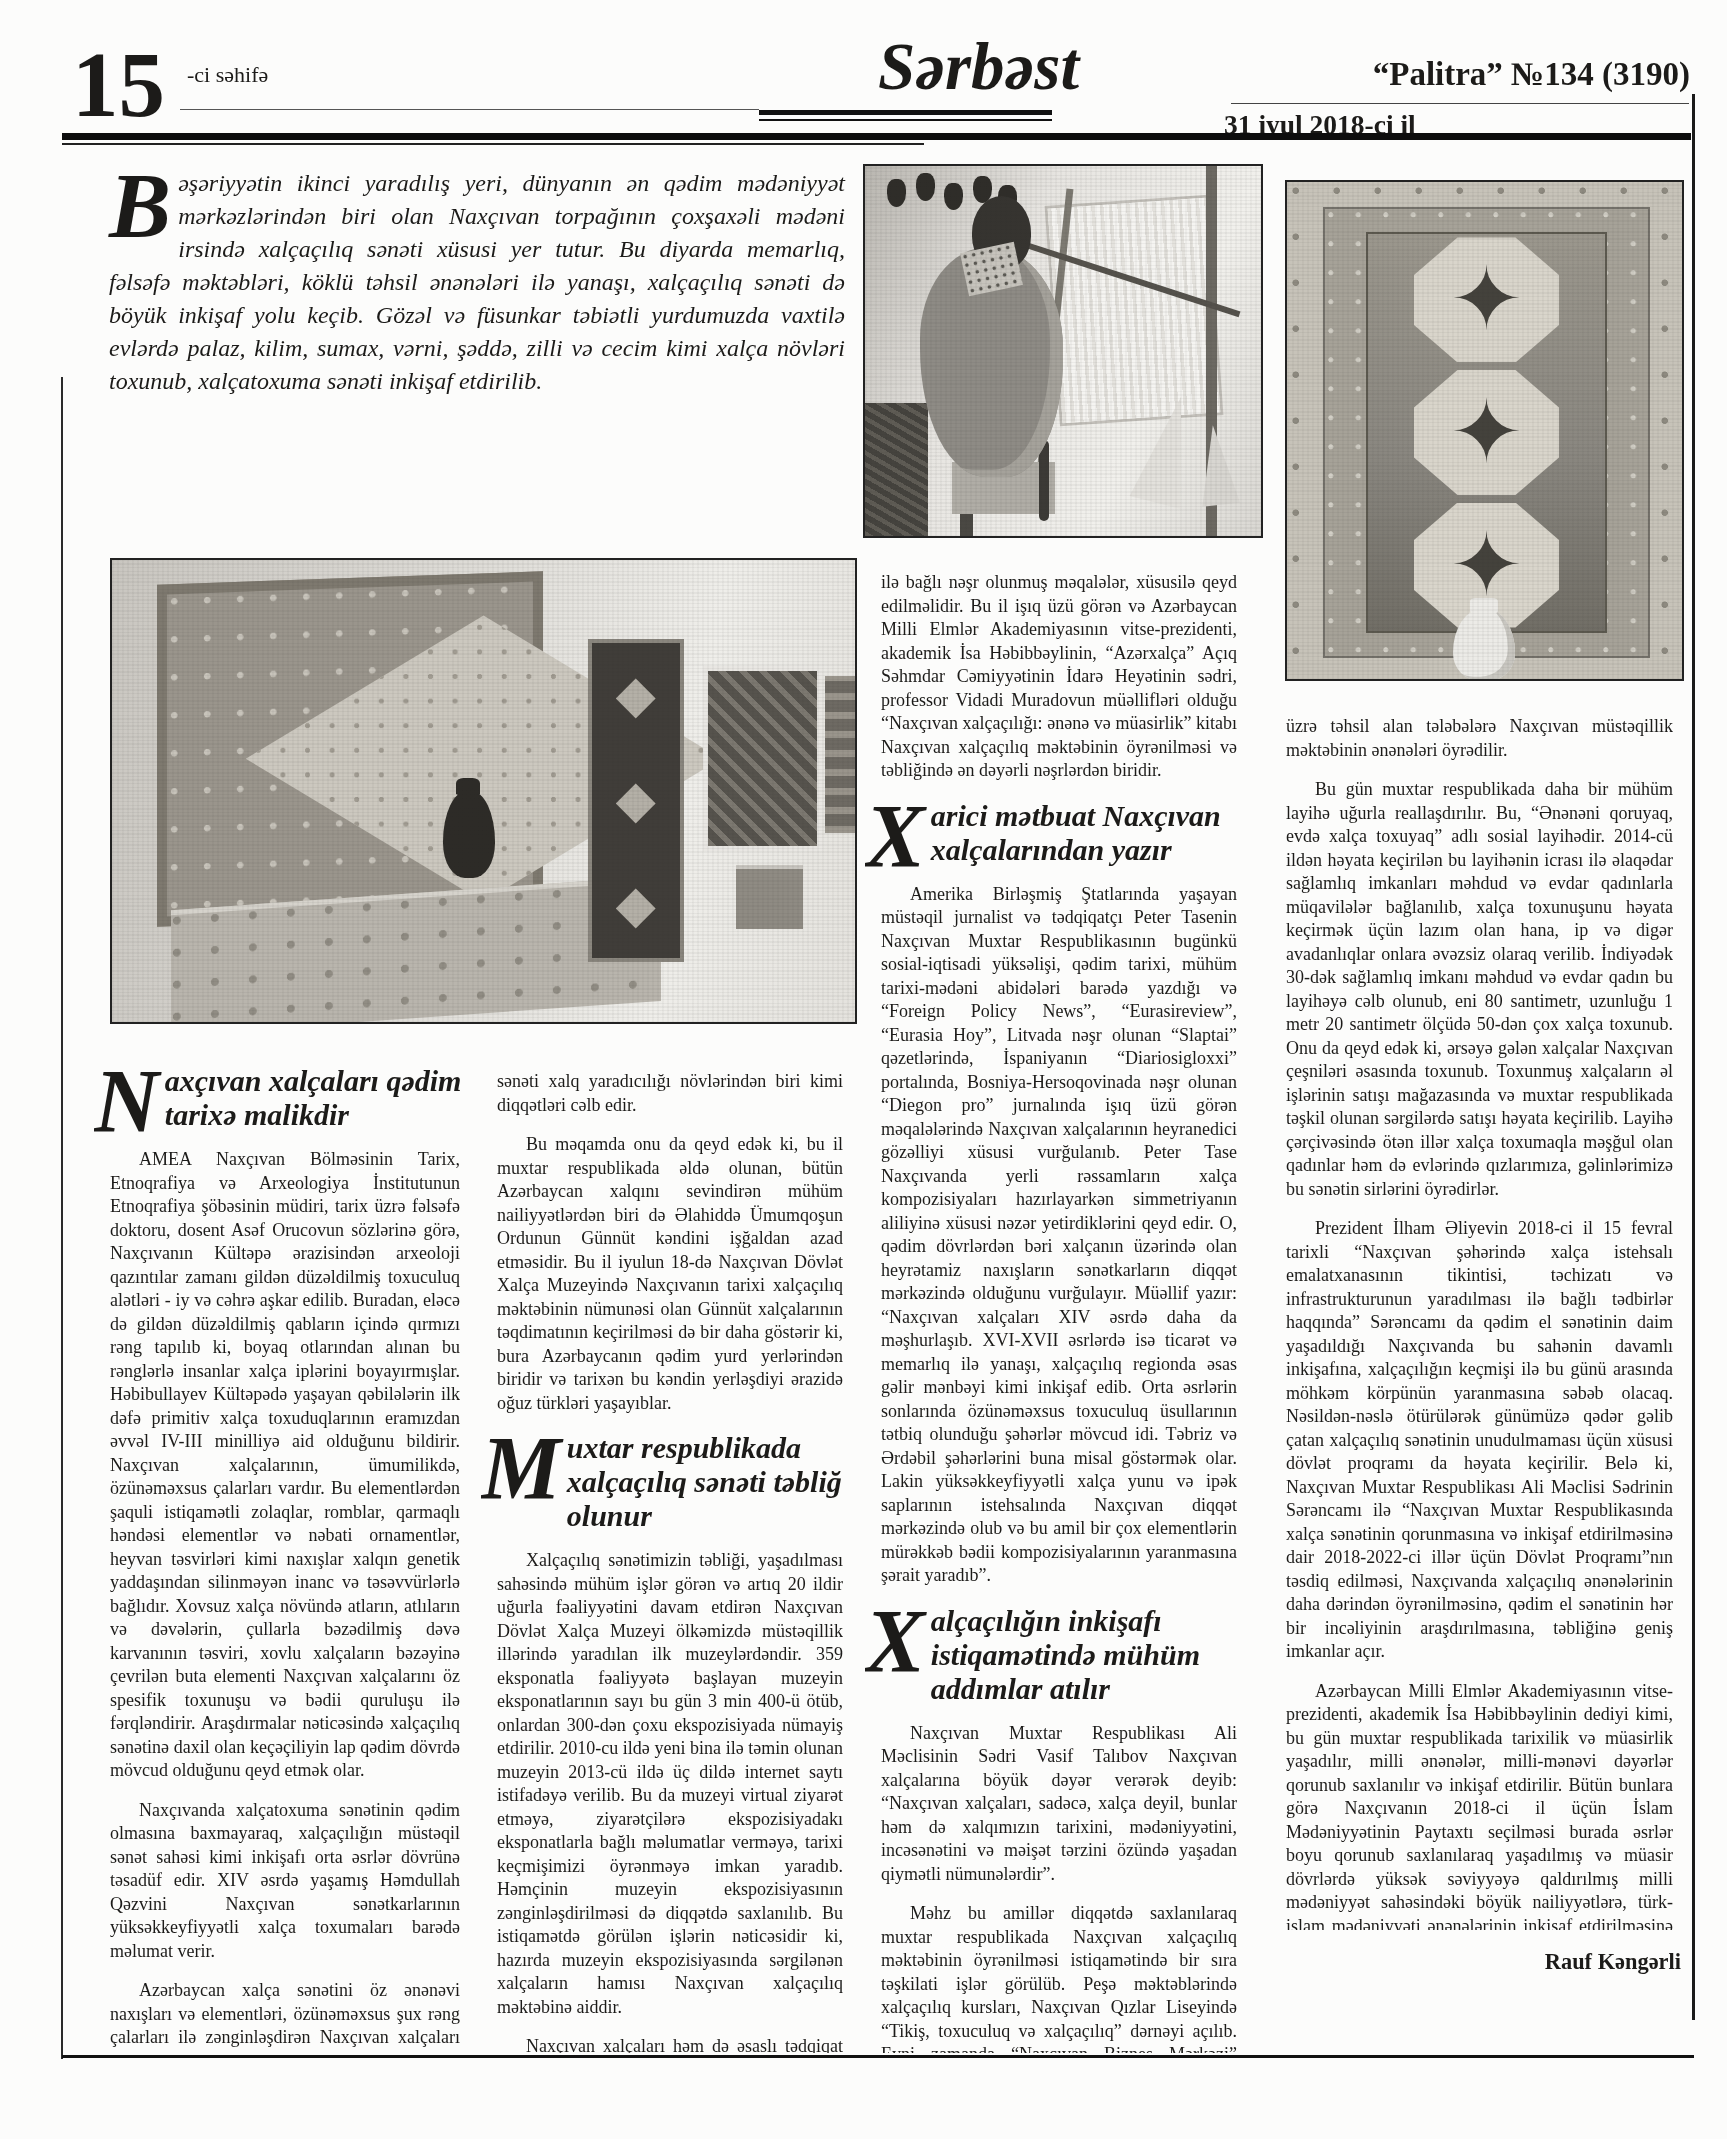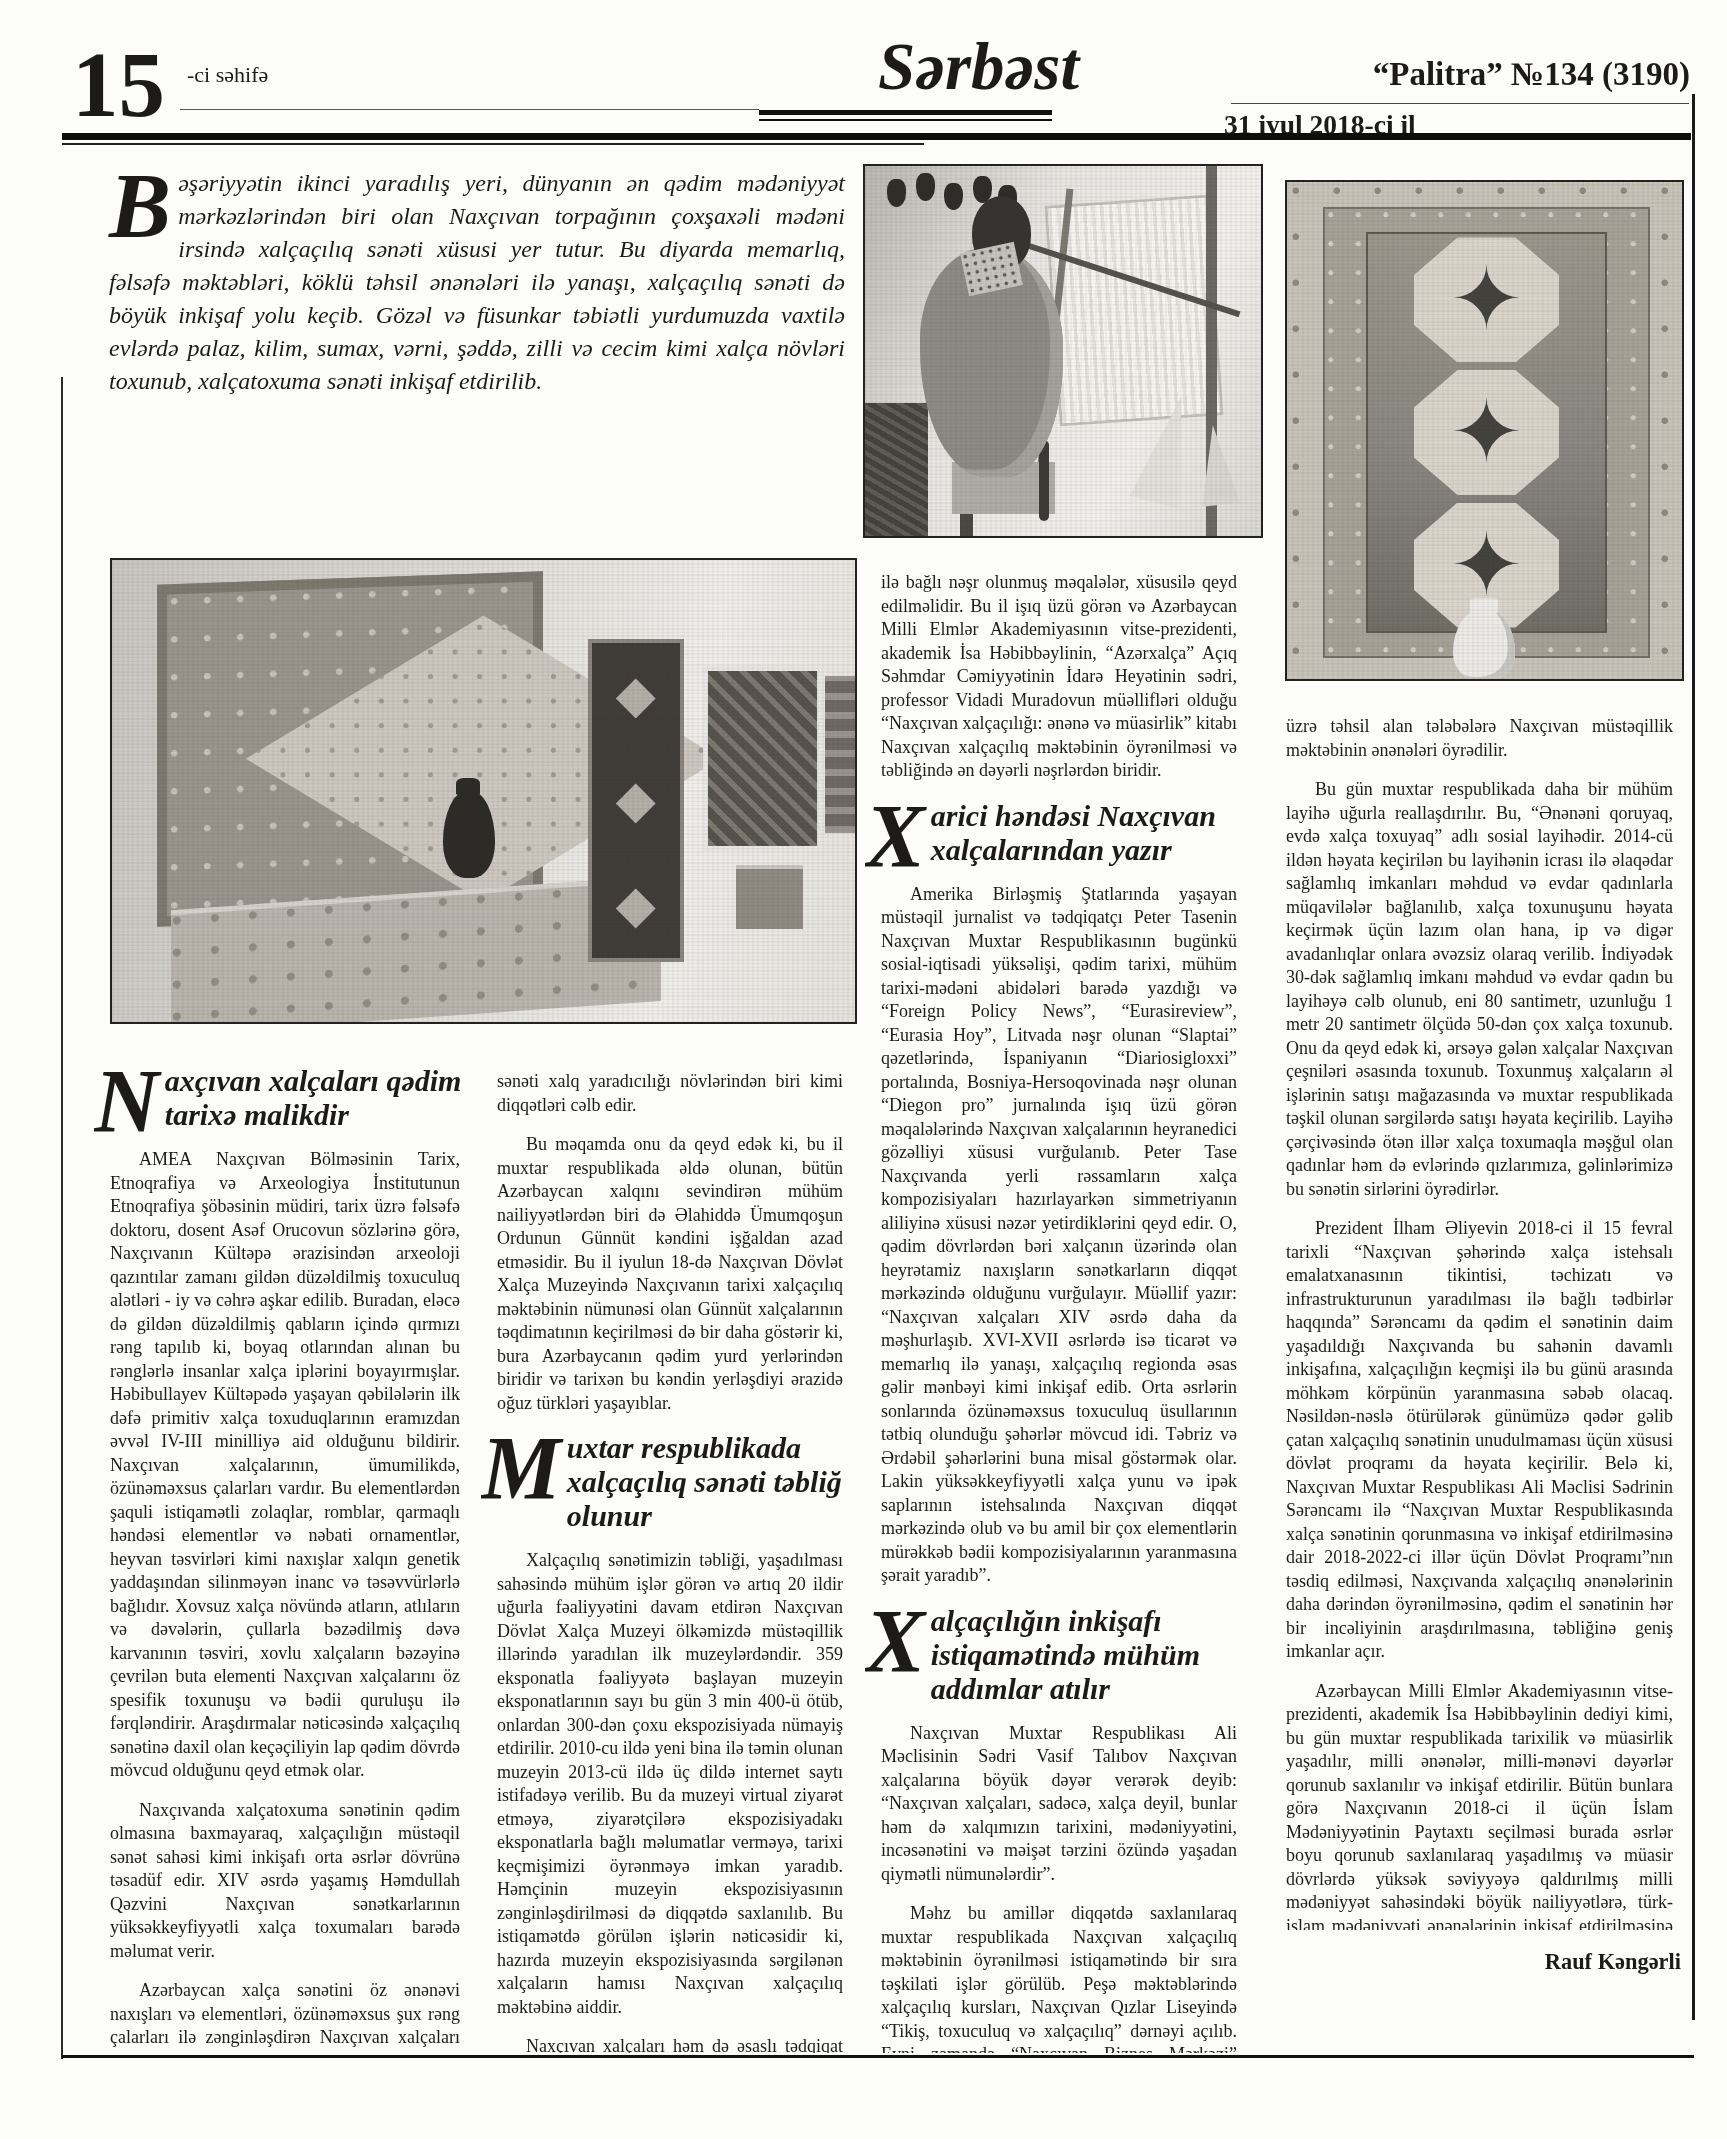--- a/index.html
+++ b/index.html
@@ -208,21 +208,21 @@
     </div>
   <div class="col col-1">
       <p class="body-para">sənəti xalq yaradıcılığı növlərindən biri kimi diqqətləri cəlb edir.</p>
       <p class="body-para ind">Bu məqamda onu da qeyd edək ki, bu il muxtar respublikada əldə olunan, bütün Azərbaycan xalqını sevindirən mühüm nailiyyətlərdən biri də Əlahiddə Ümumqoşun Ordunun Günnüt kəndini işğaldan azad etməsidir. Bu il iyulun 18-də Naxçıvan Dövlət Xalça Muzeyində Naxçıvanın tarixi xalçaçılıq məktəbinin nümunəsi olan Günnüt xalçalarının təqdimatının keçirilməsi də bir daha göstərir ki, bura Azərbaycanın qədim yurd yerlərindən biridir və tarixən bu kəndin yerləşdiyi ərazidə oğuz türkləri yaşayıblar.</p>
       <h3 class="sec-head"><span class="dropcap">M</span><span>uxtar respublikada xalçaçılıq sənəti təbliğ olunur</span></h3>
       <p class="body-para ind">Xalçaçılıq sənətimizin təbliği, yaşadılması sahəsində mühüm işlər görən və artıq 20 ildir uğurla fəaliyyətini davam etdirən Naxçıvan Dövlət Xalça Muzeyi ölkəmizdə müstəqillik illərində yaradılan ilk muzeylərdəndir. 359 eksponatla fəaliyyətə başlayan muzeyin eksponatlarının sayı bu gün 3 min 400-ü ötüb, onlardan 300-dən çoxu ekspozisiyada nümayiş etdirilir. 2010-cu ildə yeni bina ilə təmin olunan muzeyin 2013-cü ildə üç dildə internet saytı istifadəyə verilib. Bu da muzeyi virtual ziyarət etməyə, ziyarətçilərə ekspozisiyadakı eksponatlarla bağlı məlumatlar verməyə, tarixi keçmişimizi öyrənməyə imkan yaradıb. Həmçinin muzeyin ekspozisiyasının zənginləşdirilməsi də diqqətdə saxlanılıb. Bu istiqamətdə görülən işlərin nəticəsidir ki, hazırda muzeyin ekspozisiyasında sərgilənən xalçaların hamısı Naxçıvan xalçaçılıq məktəbinə aiddir.</p>
       <p class="body-para ind">Naxçıvan xalçaları həm də əsaslı tədqiqat obyekti kimi diqqəti cəlb edir. Son illər nəfis tərtibatlı “Naxçıvan xalçaçıları”, “Naxçıvan diyarında sənətkarlıq və ticarət (XVIII-XX əsrin əvvəlləri)” kitab və monoqrafiyaları, “Azərbaycan xalçaları: Naxçıvan qrupu” jurnalı və “Azərbaycan xalçaları” jurnallarında Naxçıvan xalçaçılıq sənəti</p>
     </div>
   <div class="col col-2">
       <p class="body-para">ilə bağlı nəşr olunmuş məqalələr, xüsusilə qeyd edilməlidir. Bu il işıq üzü görən və Azərbaycan Milli Elmlər Akademiyasının vitse-prezidenti, akademik İsa Həbibbəylinin, “Azərxalça” Açıq Səhmdar Cəmiyyətinin İdarə Heyətinin sədri, professor Vidadi Muradovun müəllifləri olduğu “Naxçıvan xalçaçılığı: ənənə və müasirlik” kitabı Naxçıvan xalçaçılıq məktəbinin öyrənilməsi və təbliğində ən dəyərli nəşrlərdən biridir.</p>
-      <h3 class="sec-head"><span class="dropcap">X</span><span>arici həndəsi Naxçıvan xalçalarından yazır</span></h3>
+      <h3 class="sec-head"><span class="dropcap">X</span><span>arici mətbuat Naxçıvan xalçalarından yazır</span></h3>
       <p class="body-para ind">Amerika Birləşmiş Ştatlarında yaşayan müstəqil jurnalist və tədqiqatçı Peter Tasenin Naxçıvan Muxtar Respublikasının bugünkü sosial-iqtisadi yüksəlişi, qədim tarixi, mühüm tarixi-mədəni abidələri barədə yazdığı və “Foreign Policy News”, “Eurasireview”, “Eurasia Hoy”, Litvada nəşr olunan “Slaptai” qəzetlərində, İspaniyanın “Diariosigloxxi” portalında, Bosniya-Hersoqovinada nəşr olunan “Diegon pro” jurnalında işıq üzü görən məqalələrində Naxçıvan xalçalarının heyranedici gözəlliyi xüsusi vurğulanıb. Peter Tase Naxçıvanda yerli rəssamların xalça kompozisiyaları hazırlayarkən simmetriyanın aliliyinə xüsusi nəzər yetirdiklərini qeyd edir. O, qədim dövrlərdən bəri xalçanın üzərində olan heyrətamiz naxışların sənətkarların diqqət mərkəzində olduğunu vurğulayır. Müəllif yazır: “Naxçıvan xalçaları XIV əsrdə daha da məşhurlaşıb. XVI-XVII əsrlərdə isə ticarət və memarlıq ilə yanaşı, xalçaçılıq regionda əsas gəlir mənbəyi kimi inkişaf edib. Orta əsrlərin sonlarında özünəməxsus toxuculuq üsullarının tətbiq olunduğu şəhərlər mövcud idi. Təbriz və Ərdəbil şəhərlərini buna misal göstərmək olar. Lakin yüksəkkeyfiyyətli xalça yunu və ipək saplarının istehsalında Naxçıvan diqqət mərkəzində olub və bu amil bir çox elementlərin mürəkkəb bədii kompozisiyalarının yaranmasına şərait yaradıb”.</p>
       <h3 class="sec-head"><span class="dropcap">X</span><span>alçaçılığın inkişafı istiqamətində mühüm addımlar atılır</span></h3>
       <p class="body-para ind">Naxçıvan Muxtar Respublikası Ali Məclisinin Sədri Vasif Talıbov Naxçıvan xalçalarına böyük dəyər verərək deyib: “Naxçıvan xalçaları, sadəcə, xalça deyil, bunlar həm də xalqımızın tarixini, mədəniyyətini, incəsənətini və məişət tərzini özündə yaşadan qiymətli nümunələrdir”.</p>
       <p class="body-para ind">Məhz bu amillər diqqətdə saxlanılaraq muxtar respublikada Naxçıvan xalçaçılıq məktəbinin öyrənilməsi istiqamətində bir sıra təşkilati işlər görülüb. Peşə məktəblərində xalçaçılıq kursları, Naxçıvan Qızlar Liseyində “Tikiş, toxuculuq və xalçaçılıq” dərnəyi açılıb. Eyni zamanda “Naxçıvan Biznes Mərkəzi” Məhdud Məsuliyyətli Cəmiyyətinin xalq yaradıcılığı emalatxanasında xalça toxunması təşkil olunur. Naxçıvan Dövlət Universitetində və Naxçıvan Müəllimlər İnstitutunda təsviri incəsənət ixtisası</p>
     </div>
   <div class="col col-3">
       <p class="body-para">üzrə təhsil alan tələbələrə Naxçıvan müstəqillik məktəbinin ənənələri öyrədilir.</p>
       <p class="body-para ind">Bu gün muxtar respublikada daha bir mühüm layihə uğurla reallaşdırılır. Bu, “Ənənəni qoruyaq, evdə xalça toxuyaq” adlı sosial layihədir. 2014-cü ildən həyata keçirilən bu layihənin icrası ilə əlaqədar sağlamlıq imkanları məhdud və evdar qadınlarla müqavilələr bağlanılıb, xalça toxunuşunu həyata keçirmək üçün lazım olan hana, ip və digər avadanlıqlar onlara əvəzsiz olaraq verilib. İndiyədək 30-dək sağlamlıq imkanı məhdud və evdar qadın bu layihəyə cəlb olunub, eni 80 santimetr, uzunluğu 1 metr 20 santimetr ölçüdə 50-dən çox xalça toxunub. Onu da qeyd edək ki, ərsəyə gələn xalçalar Naxçıvan çeşniləri əsasında toxunub. Toxunmuş xalçaların əl işlərinin satışı mağazasında və muxtar respublikada təşkil olunan sərgilərdə satışı həyata keçirilib. Layihə çərçivəsində ötən illər xalça toxumaqla məşğul olan qadınlar həm də evlərində qızlarımıza, gəlinlərimizə bu sənətin sirlərini öyrədirlər.</p>
       <p class="body-para ind">Prezident İlham Əliyevin 2018-ci il 15 fevral tarixli “Naxçıvan şəhərində xalça istehsalı emalatxanasının tikintisi, təchizatı və infrastrukturunun yaradılması ilə bağlı tədbirlər haqqında” Sərəncamı da qədim el sənətinin daim yaşadıldığı Naxçıvanda bu sahənin davamlı inkişafına, xalçaçılığın keçmişi ilə bu günü arasında möhkəm körpünün yaranmasına səbəb olacaq. Nəsildən-nəslə ötürülərək günümüzə qədər gəlib çatan xalçaçılıq sənətinin unudulmaması üçün xüsusi dövlət proqramı da həyata keçirilir. Belə ki, Naxçıvan Muxtar Respublikası Ali Məclisi Sədrinin Sərəncamı ilə “Naxçıvan Muxtar Respublikasında xalça sənətinin qorunmasına və inkişaf etdirilməsinə dair 2018-2022-ci illər üçün Dövlət Proqramı”nın təsdiq edilməsi, Naxçıvanda xalçaçılıq ənənələrinin daha dərindən öyrənilməsinə, qədim el sənətinin hər bir incəliyinin araşdırılmasına, təbliğinə geniş imkanlar açır.</p>
       <p class="body-para ind">Azərbaycan Milli Elmlər Akademiyasının vitse-prezidenti, akademik İsa Həbibbəylinin dediyi kimi, bu gün muxtar respublikada tarixilik və müasirlik yaşadılır, milli ənənələr, milli-mənəvi dəyərlər qorunub saxlanılır və inkişaf etdirilir. Bütün bunlara görə Naxçıvanın 2018-ci il üçün İslam Mədəniyyətinin Paytaxtı seçilməsi burada əsrlər boyu qorunub saxlanılaraq yaşadılmış və müasir dövrlərdə yüksək səviyyəyə qaldırılmış milli mədəniyyət sahəsindəki böyük nailiyyətlərə, türk-islam mədəniyyəti ənənələrinin inkişaf etdirilməsinə verilmiş yüksək qiymətin nəticəsidir.</p>

